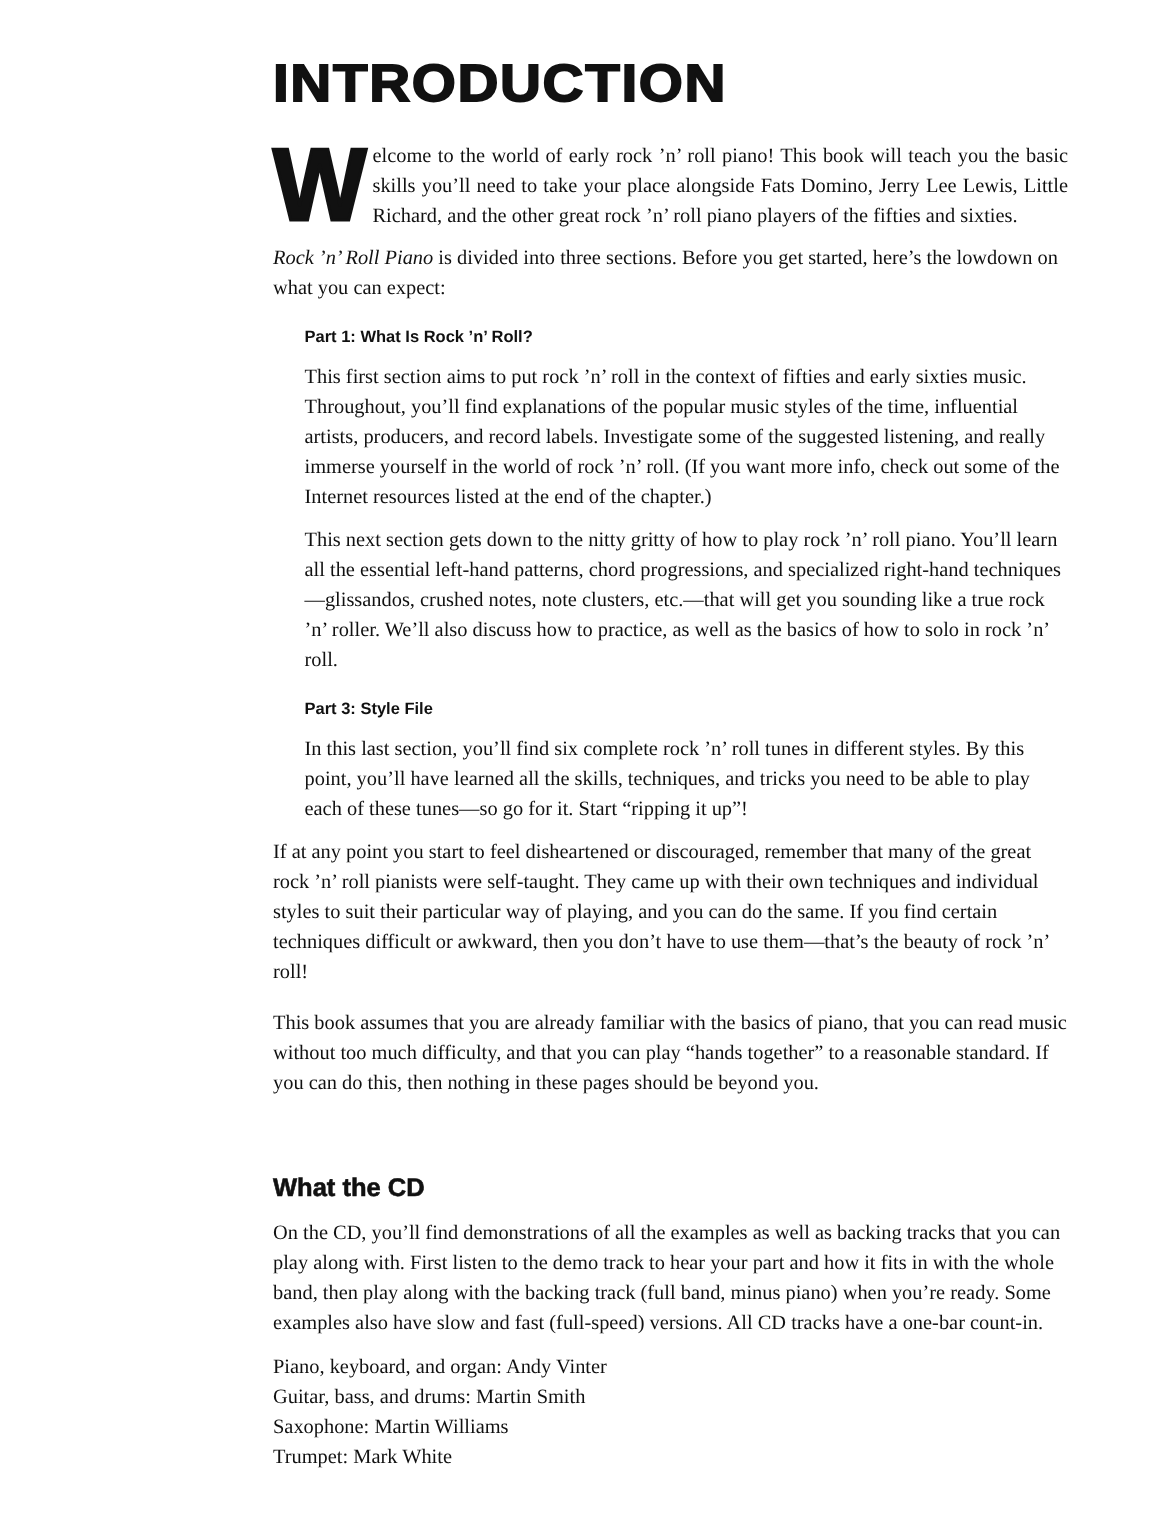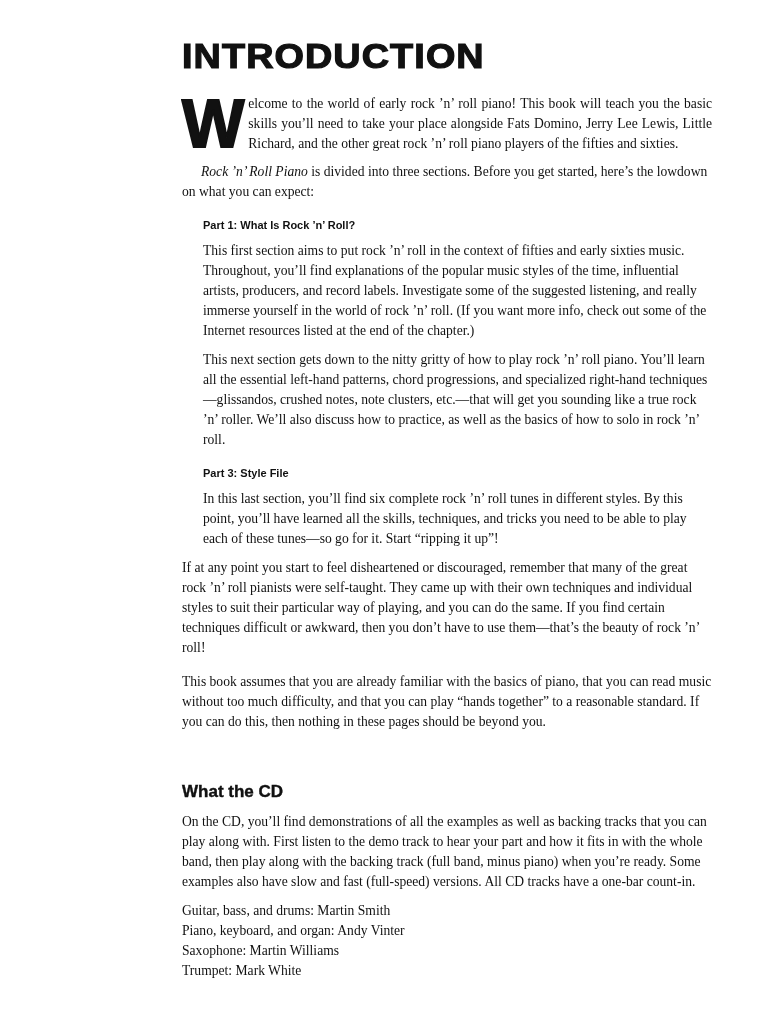--- a/index.html
+++ b/index.html
@@ -71,21 +71,21 @@
     font-size: 17px;
     margin: 50px 0 10px 0;
     line-height: 20px;
     -webkit-text-stroke: 0.4px #111;
   }
   .credits p {
     margin: 0;
     line-height: 20px;
   }
   .justify { text-align: justify; }
-  i { font-style: italic; margin-left: 19px; }
+  i { font-style: italic; }
 </style>
 </head>
 <body>
 
 <div class="page">
 
   <h1 class="title">INTRODUCTION</h1>
 
   <div class="intro justify">
     <span class="dropcap">W</span>
@@ -103,19 +103,19 @@
   <p class="sub">In this last section, you’ll find six complete rock ’n’ roll tunes in different styles. By this point, you’ll have learned all the skills, techniques, and tricks you need to be able to play each of these tunes—so go for it. Start “ripping it up”!</p>
 
   <p>If at any point you start to feel disheartened or discouraged, remember that many of the great rock ’n’ roll pianists were self-taught. They came up with their own techniques and individual styles to suit their particular way of playing, and you can do the same. If you find certain techniques difficult or awkward, then you don’t have to use them—that’s the beauty of rock ’n’ roll!</p>
 
   <p style="margin-top:14px">This book assumes that you are already familiar with the basics of piano, that you can read music without too much difficulty, and that you can play “hands together” to a reasonable standard. If you can do this, then nothing in these pages should be beyond you.</p>
 
   <h2 class="section">What the CD</h2>
   <p>On the CD, you’ll find demonstrations of all the examples as well as backing tracks that you can play along with. First listen to the demo track to hear your part and how it fits in with the whole band, then play along with the backing track (full band, minus piano) when you’re ready. Some examples also have slow and fast (full-speed) versions. All CD tracks have a one-bar count-in.</p>
 
   <div class="credits">
+    <p>Piano, keyboard, and organ: Andy Vinter</p>
     <p>Guitar, bass, and drums: Martin Smith</p>
-    <p>Piano, keyboard, and organ: Andy Vinter</p>
     <p>Saxophone: Martin Williams</p>
     <p>Trumpet: Mark White</p>
   </div>
 
 </div>
 
 </body></html>

